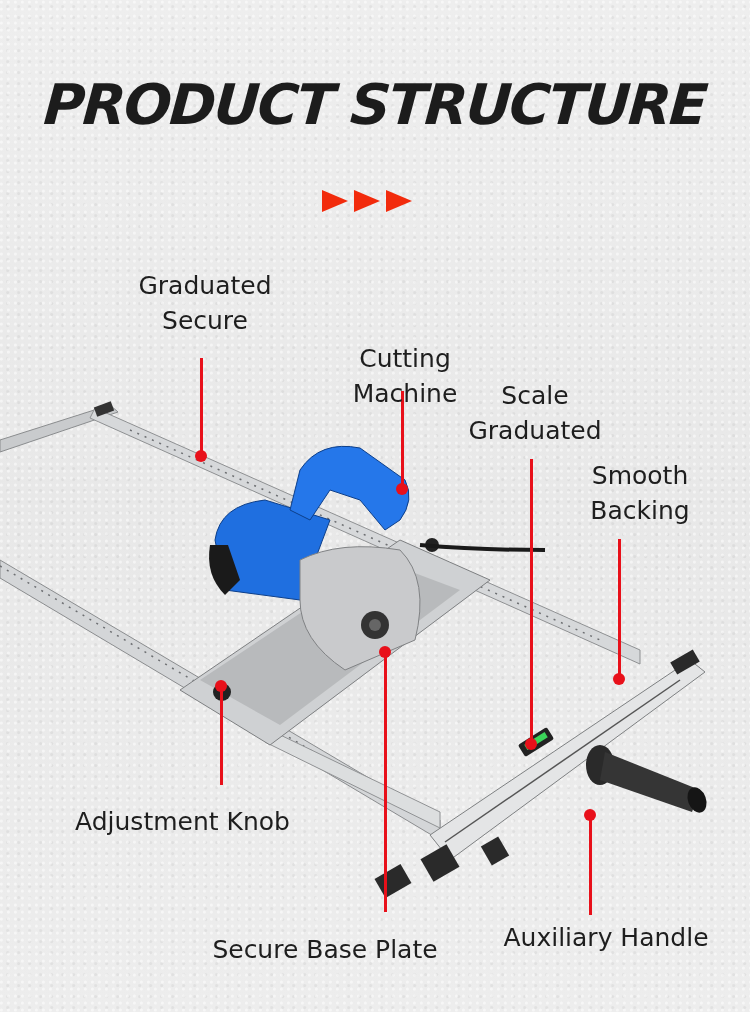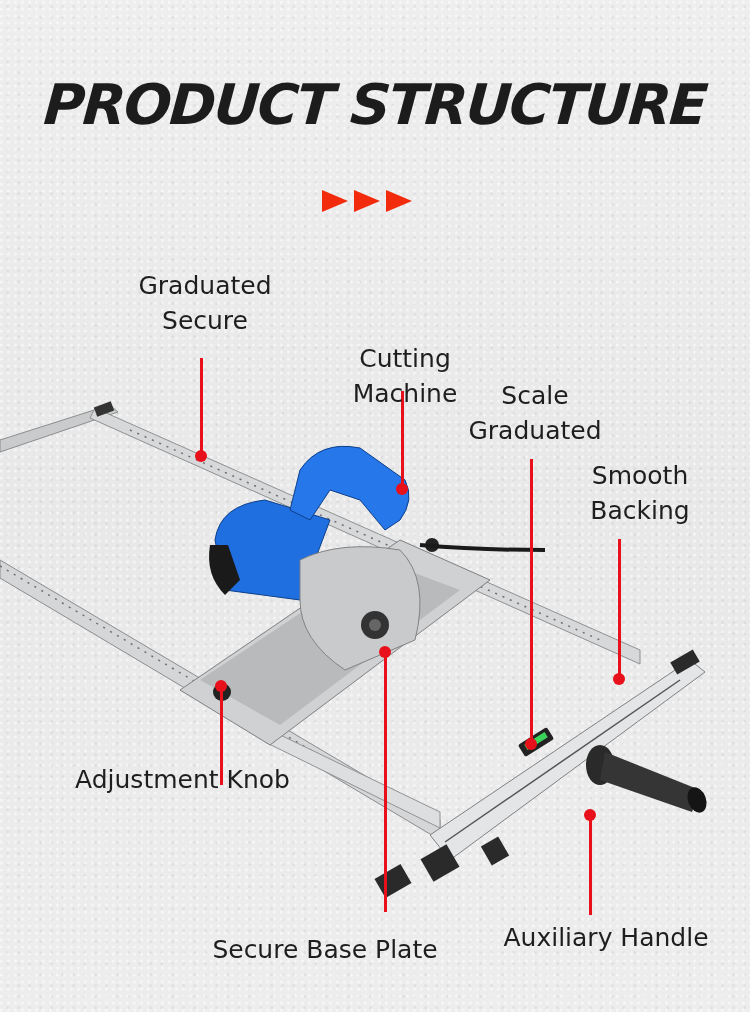--- a/index.html
+++ b/index.html
@@ -113,21 +113,21 @@
   <div>Machine</div>
 </div>
 <div class="label" style="left:455px;top:378px;width:160px;">
   <div>Scale</div>
   <div>Graduated</div>
 </div>
 <div class="label" style="left:565px;top:458px;width:150px;">
   <div>Smooth</div>
   <div>Backing</div>
 </div>
-<div class="label" style="left:45px;top:762px;width:275px;">
+<div class="label" style="left:45px;top:804px;width:275px;">
   <div>Adjustment Knob</div>
 </div>
 <div class="label" style="left:180px;top:932px;width:290px;">
   <div>Secure Base Plate</div>
 </div>
 <div class="label" style="left:475px;top:920px;width:262px;text-align:center;">
   <div>Auxiliary Handle</div>
 </div>
 
 </body></html>

